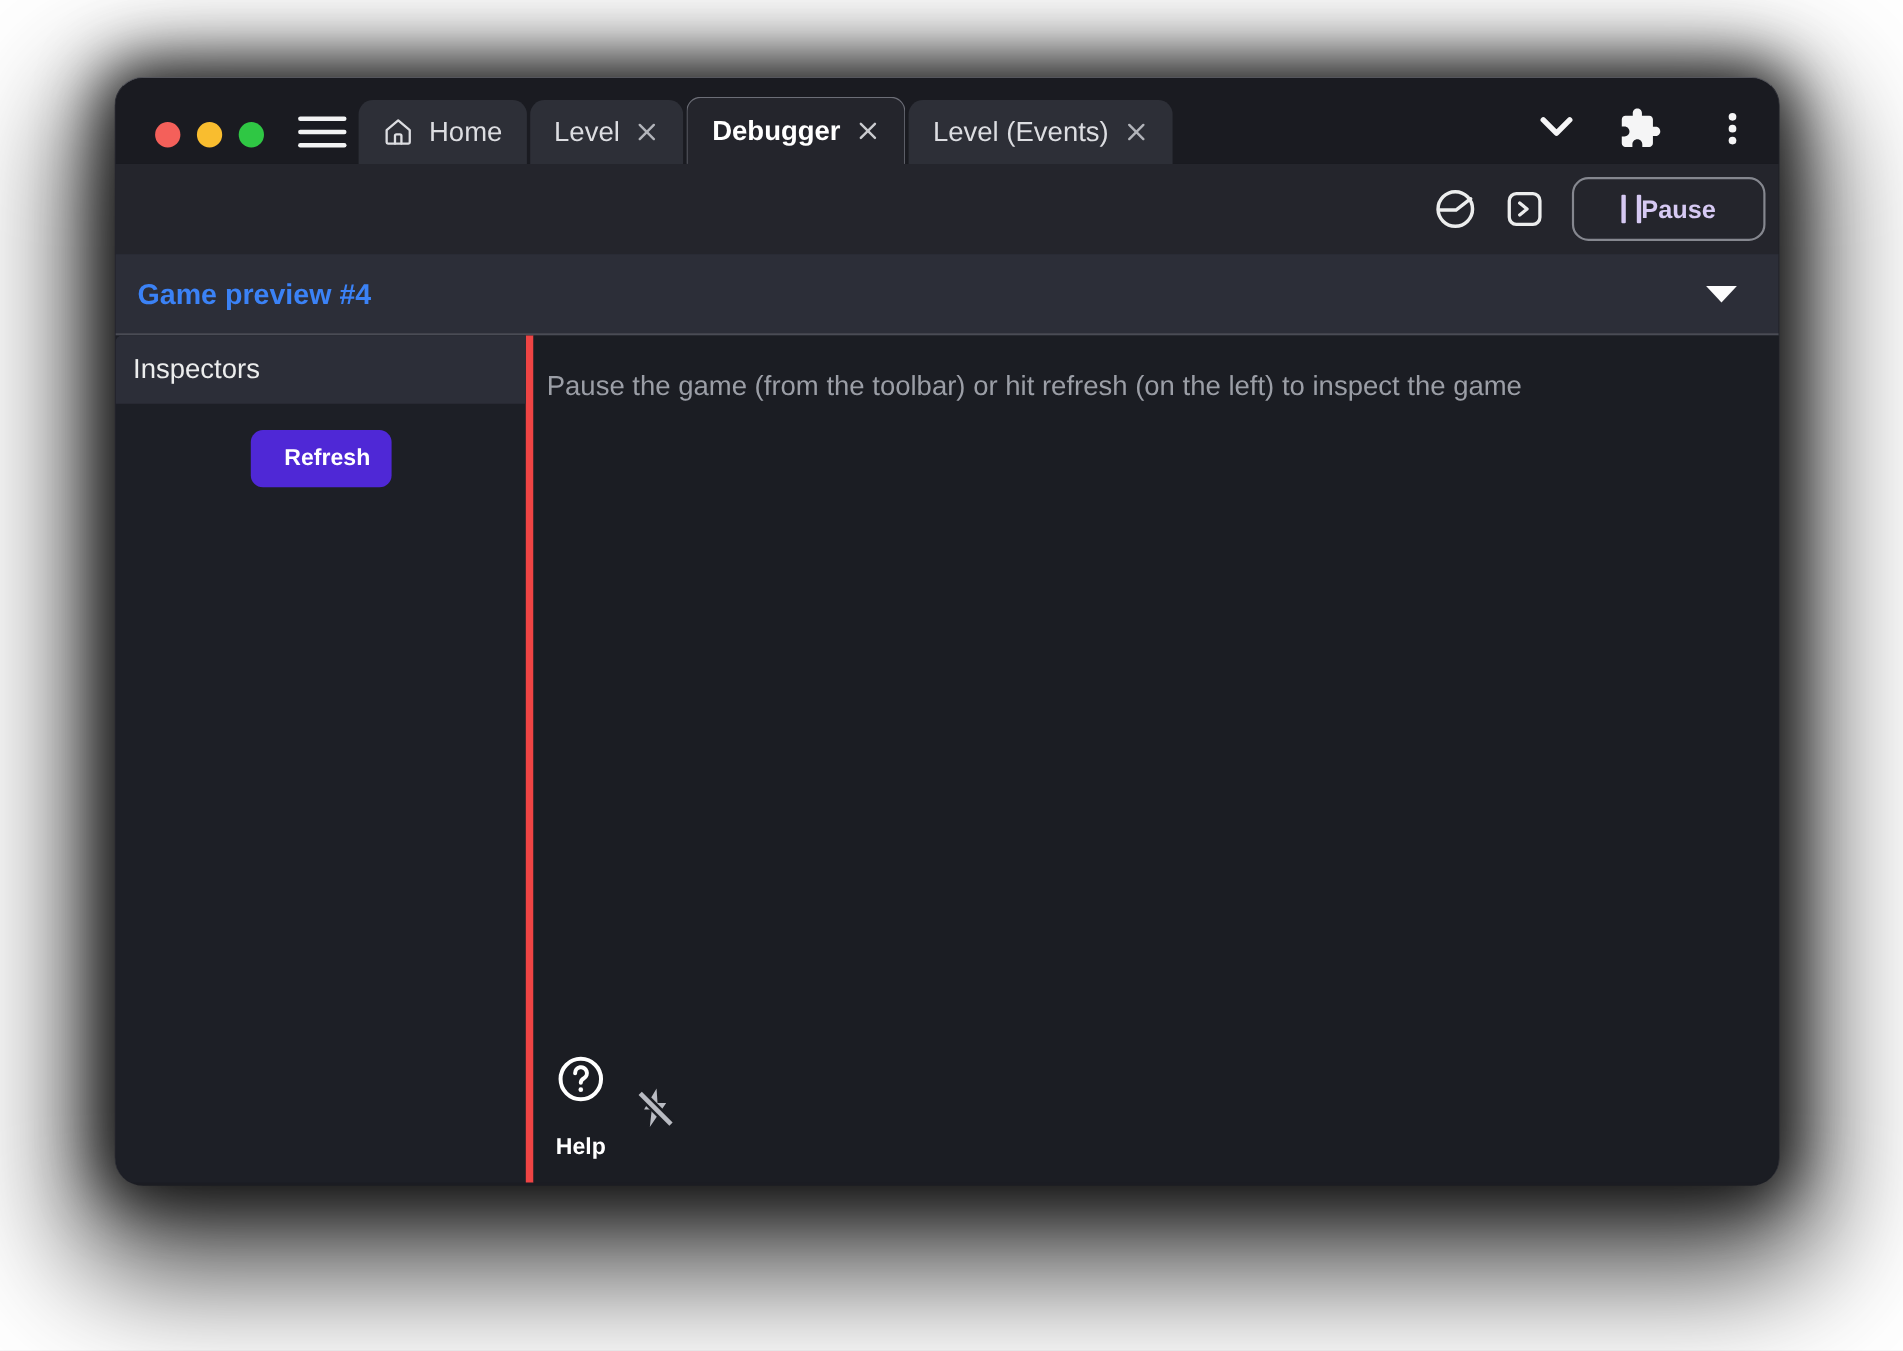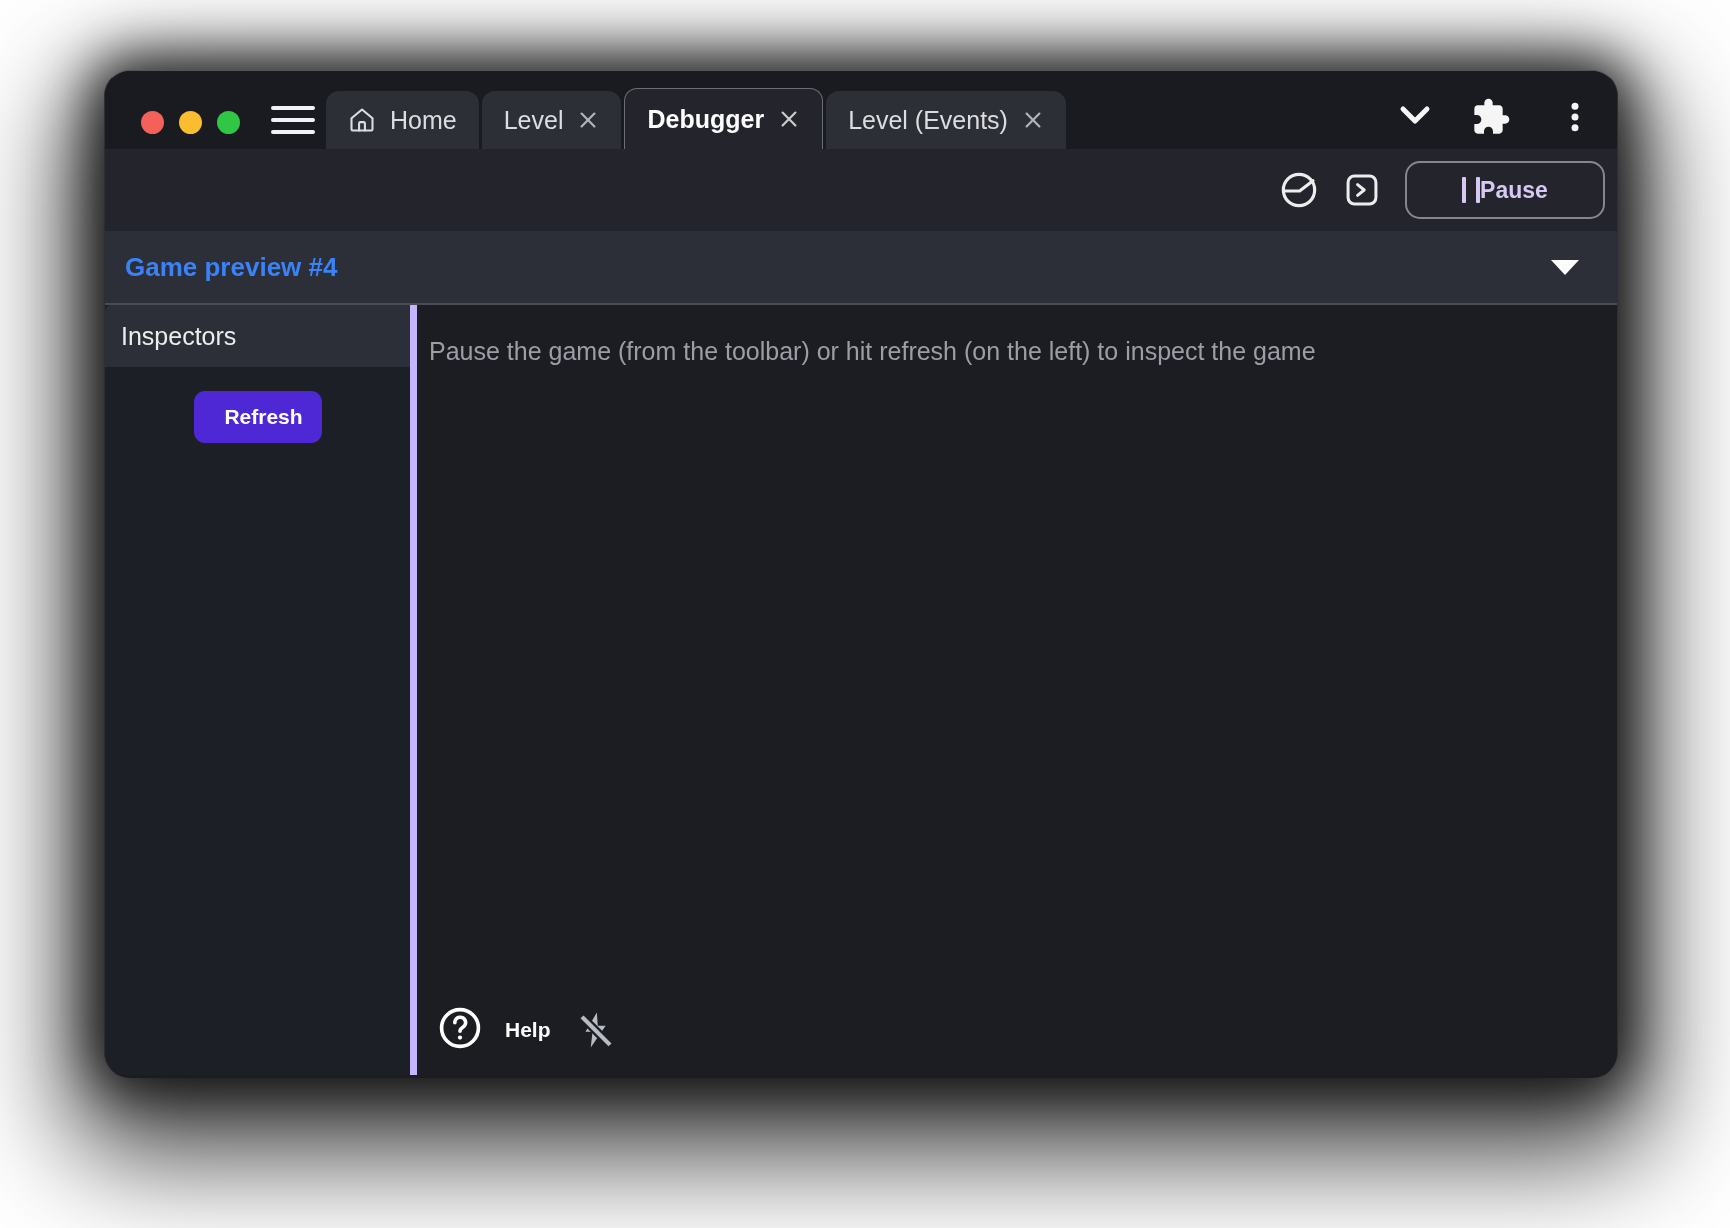--- a/index.html
+++ b/index.html
@@ -42,53 +42,53 @@
   .icon-puzzle  { left:-146px; top:26px; }
   .icon-kebab   { left:-62px;  top:26px; }
 
   
   .toolbar {
     height:82px; background:#24252c; display:flex; align-items:center;
     justify-content:flex-end; gap:24px; padding-right:12px;
   }
   .tool-icon { cursor:pointer; display:flex; }
   .pause-btn {
-    width:200px; height:58px; border-radius:15px; border:2px solid #85878f;
+    width:176px; height:58px; border-radius:15px; border:2px solid #85878f;
     background:transparent; display:flex; align-items:center; justify-content:center; 
     cursor:pointer;
   }
   .pause-bars { display:flex; gap:10px; }
   .pause-bars i { display:block; width:4px; height:26px; background:#d6c9f3; border-radius:1px; }
   .pause-label { color:#d6c9f3; font-size:23px; font-weight:bold; }
 
   
   .preview-header {
     height:74px; background:#2c2e38; border-bottom:2px solid #4a4c55;
     display:flex; align-items:center; padding:0 38px 0 20px;
   }
   .preview-title { flex:1; color:#3b82f6; font-size:26px; font-weight:bold; }
   .dd-triangle { width:0; height:0; border-left:14px solid transparent; border-right:14px solid transparent; border-top:15px solid #fcfcfd; cursor:pointer; }
 
   
   .body { display:flex; height:770px; }
-  .sidebar { width:312px; background:#1d1f26; border-right:7px solid #c4b5fd; }
+  .sidebar { width:380px; background:#1d1f26; border-right:7px solid #ef4444; }
   .sidebar-header {
     height:62px; background:#2c2e38; display:flex; align-items:center;
     padding-left:16px; color:#eceded; font-size:25px; border-top-left-radius:6px;
   }
   .refresh-btn {
     display:block; margin:24px auto 0 auto; width:128px; height:52px;
     background:#4f28d6; color:#ffffff; font-size:21px; font-weight:bold;
     font-family:"Liberation Sans", sans-serif;
     border:none; border-radius:11px; cursor:pointer;padding-left:12px;
   }
   .main { flex:1; background:#1b1d23; position:relative; padding:32px 0 0 12px; }
   .main-message { color:#9b9ea6; font-size:25px; }
   .help-row { position:absolute; left:20px; bottom:20px; display:flex; align-items:center; gap:24px; }
-  .help-btn { display:flex; align-items:center; gap:22px; cursor:pointer; }
+  .help-btn { display:flex; align-items:center; gap:22px; cursor:pointer;flex-direction:column; }
   .help-label { color:#ffffff; font-size:21px; font-weight:bold; }
   .flash-btn { cursor:pointer; display:flex; }
 </style>
 </head>
 <body>
 
 <div class="window">
 
   <div class="tabstrip">
     <div class="traffic">

